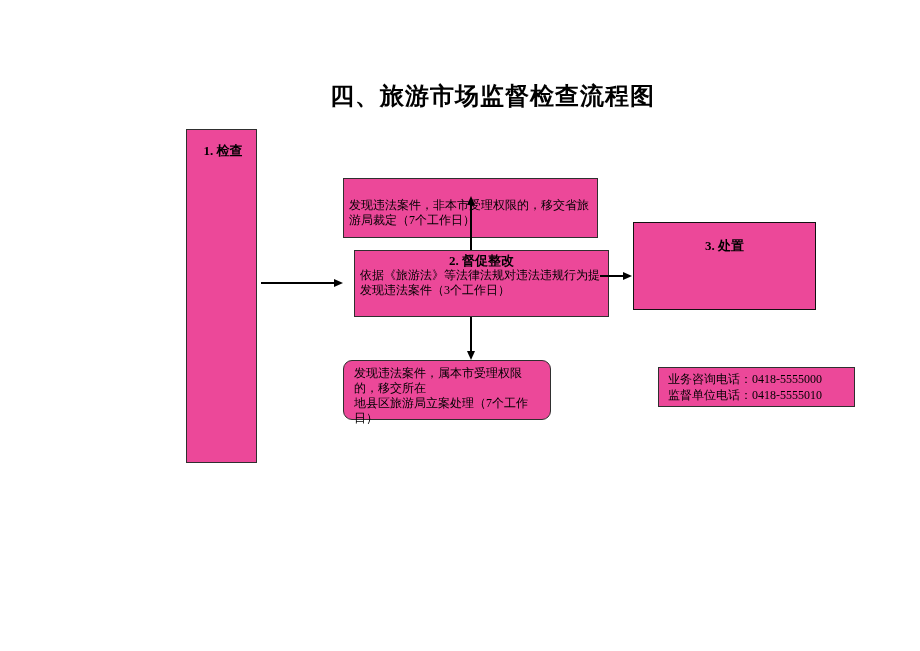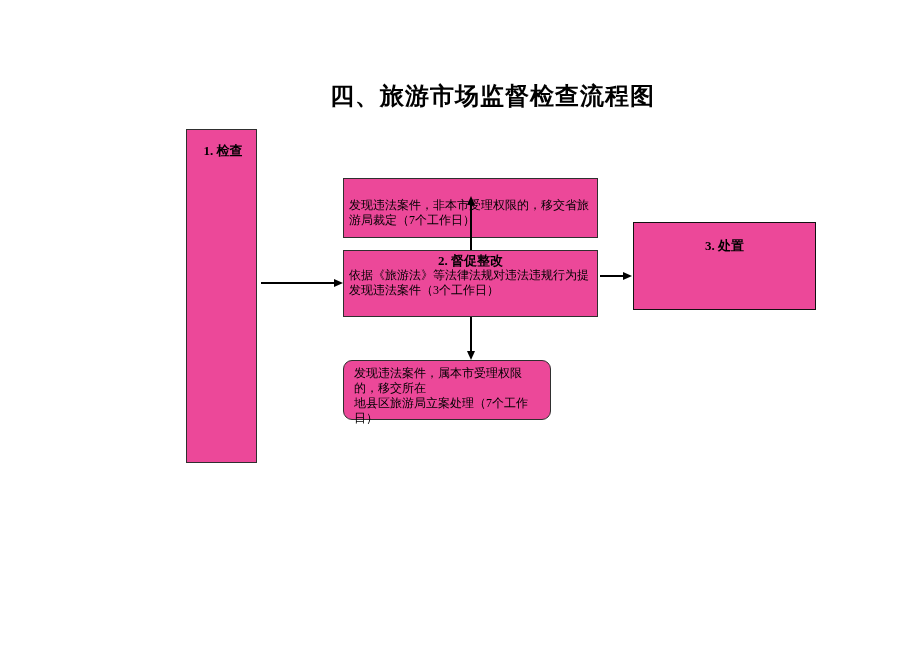--- a/index.html
+++ b/index.html
@@ -14,21 +14,21 @@
   }
   .box{
     position:absolute;box-sizing:border-box;background:#ec4899;
     border:1px solid #2f2f2f;font-size:12px;line-height:15px;
   }
   .box-heading{font-weight:700;text-align:center;font-size:13px;white-space:nowrap;}
   .box-body{white-space:pre-line;}
   #box-inspect{left:186px;top:129px;width:71px;height:334px;padding:11px 3px 0 6px;line-height:20px;}
   #box-inspect .box-heading{line-height:20px;}
   #box-province{left:343px;top:146px;width:255px;height:60px;padding:19px 5px;margin-top:32px;}
-  #box-rectify{left:343px;top:250px;width:255px;height:67px;padding:2px 5px;}
+  #box-rectify{left:354px;top:250px;width:255px;height:67px;padding:2px 5px;}
   #box-dispose{left:633px;top:222px;width:183px;height:88px;padding:15px 6px;border-width:1.5px;border-color:#111;}
   #box-county{left:343px;top:360px;width:208px;height:60px;padding:5px 10px;border-radius:9px;}
   #box-contact{left:658px;top:367px;width:197px;height:40px;padding:4px 9px;line-height:15.5px;}
   #box-contact .contact-line{white-space:nowrap;}
   .aline{position:absolute;background:#000;}
   .tri{position:absolute;width:0;height:0;}
   .tri-right{border-top:4.5px solid transparent;border-bottom:4.5px solid transparent;border-left:9px solid #000;}
   .tri-up{border-left:4.5px solid transparent;border-right:4.5px solid transparent;border-bottom:9px solid #000;}
   .tri-down{border-left:4.5px solid transparent;border-right:4.5px solid transparent;border-top:9px solid #000;}
   #a1-line{left:261px;top:282px;width:73px;height:1.5px;}
@@ -64,20 +64,24 @@
 
   <div class="box" id="box-dispose">
     <div class="box-heading">3. 处置</div>
   </div>
 
   <div class="box" id="box-county">
     <div class="box-body">发现违法案件，属本市受理权限的，移交所在
 地县区旅游局立案处理（7个工作日）</div>
   </div>
 
+  <div class="box" id="box-contact">
+    <div class="contact-line">业务咨询电话：0418-5555000</div>
+    <div class="contact-line">监督单位电话：0418-5555010</div>
+  </div>
 
   <div class="aline" id="a1-line"></div>
   <div class="tri tri-right" id="a1-head"></div>
 
   <div class="aline" id="a2-line"></div>
   <div class="tri tri-up" id="a2-head"></div>
 
   <div class="aline" id="a3-line"></div>
   <div class="tri tri-down" id="a3-head"></div>
 

